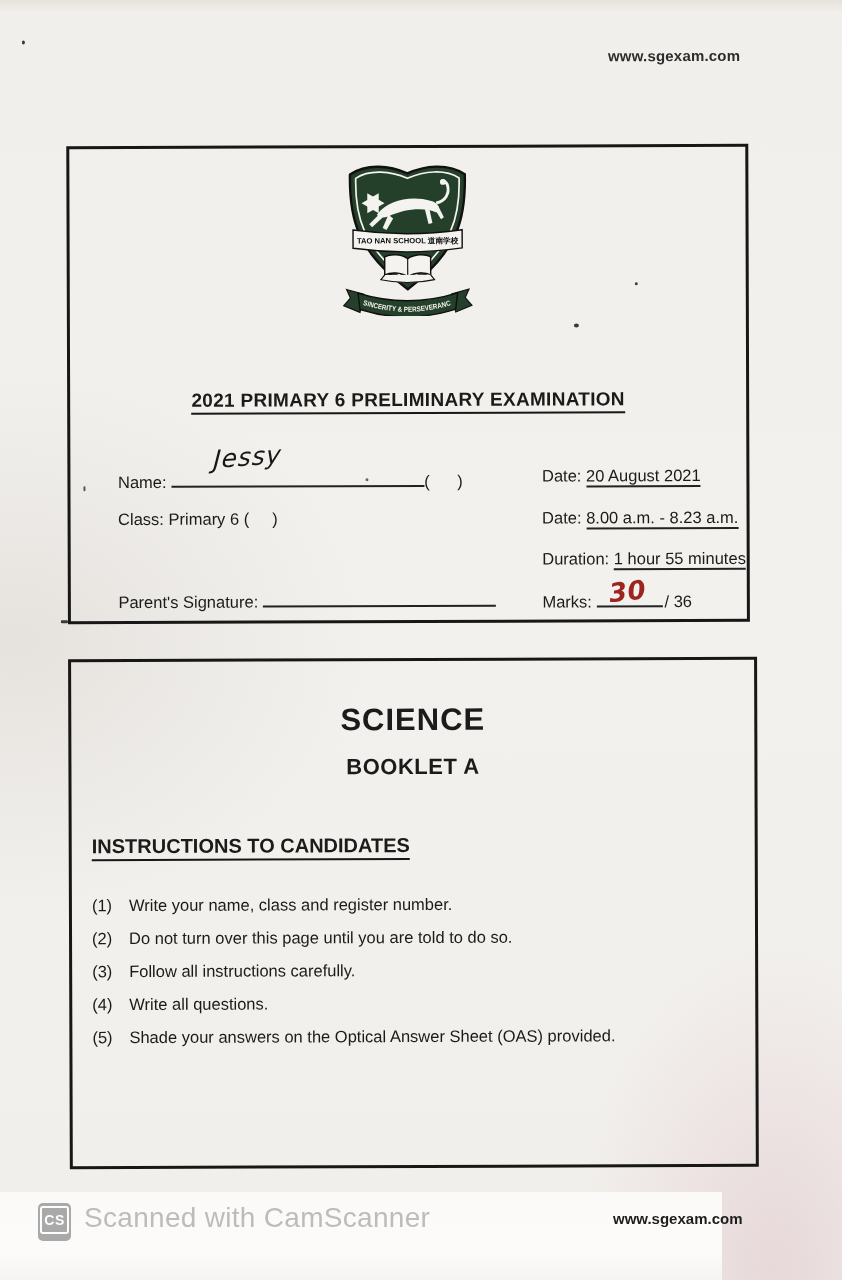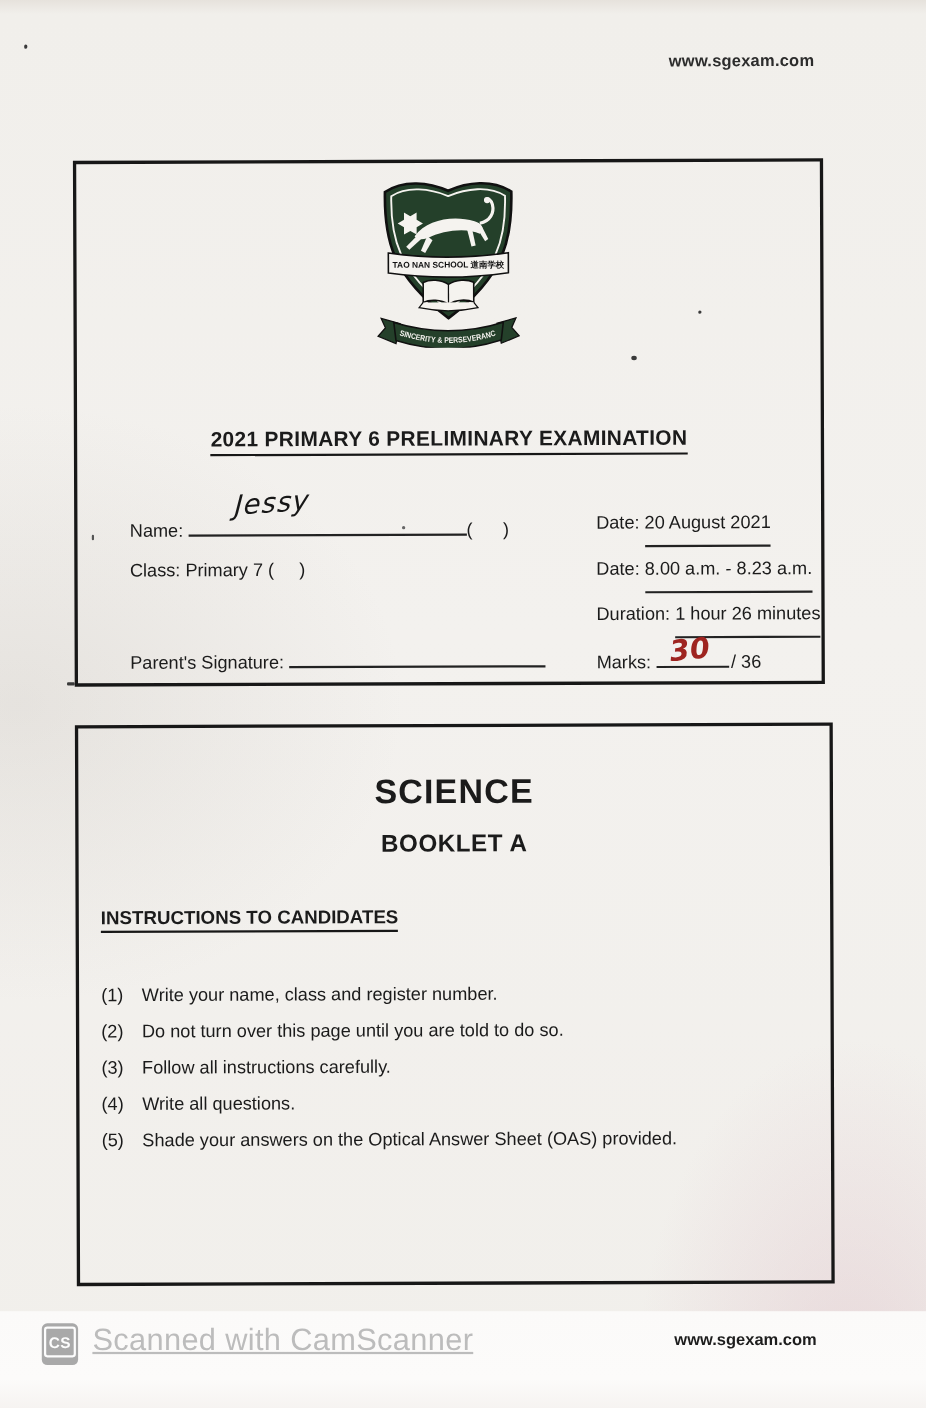--- a/index.html
+++ b/index.html
@@ -39,52 +39,52 @@
     transform:rotate(-4deg) skewX(-8deg);letter-spacing:1px;
   }
   .class-row{left:20px;top:342px;}
   .sig-row{left:20px;top:422px;}
   .sig-line{width:233px;height:16px;}
   .rcol{left:444px;}
   .date-row{top:300px;}
   .time-row{top:342px;}
   .dur-row{top:383px;}
   .marks-row{top:422px;}
-  .uv{border-bottom:2px solid #222;padding-bottom:11px;}
+  .uv{border-bottom:2px solid #222;padding-bottom:1px;}
   .marks-line{display:inline-block;width:66px;border-bottom:2px solid #222;height:17px;position:relative;margin-right:2px;}
   .hand-marks{
     position:absolute;left:12px;top:-12px;font-size:26px;color:#9e2420;
     font-family:"DejaVu Sans",sans-serif;font-style:italic;
     transform:rotate(-6deg);letter-spacing:0.5px;font-weight:bold;
   }
 
   
   .subject{position:absolute;top:41px;left:0;width:100%;text-align:center;font-size:31px;font-weight:bold;letter-spacing:1px;}
   .booklet-name{position:absolute;top:93px;left:0;width:100%;text-align:center;font-size:22px;font-weight:bold;letter-spacing:0.5px;}
-  .instr-heading{position:absolute;top:163px;left:20px;font-size:17px;font-weight:bold;}
+  .instr-heading{position:absolute;top:173px;left:20px;font-size:20px;font-weight:bold;}
   .instr-heading span{border-bottom:2.5px solid #171717;padding-bottom:2px;}
   .instr-list{position:absolute;top:234px;left:20px;width:620px;}
   .instr-row{display:flex;margin-bottom:15px;font-size:16.5px;line-height:18px;}
   .instr-num{width:37px;flex:0 0 37px;}
 
   
   .footer-band{
-    position:absolute;left:0;top:1192px;width:842px;height:88px;
+    position:absolute;left:0;top:1192px;width:722px;height:88px;
     background:linear-gradient(180deg,#fbfaf9 0%,#fcfbfa 70%,#f6f3f1 100%);
   }
   .cs-icon{
     position:absolute;left:38px;top:11px;width:33px;height:38px;border-radius:5px;
     background:#a9a9a9;display:flex;align-items:flex-start;justify-content:center;
   }
   .cs-icon .cs-inner{
     margin-top:3px;width:25px;height:24px;border:2px solid #fdfdfd;border-radius:3px;
     display:flex;align-items:center;justify-content:center;
     color:#fdfdfd;font-size:14px;font-weight:bold;letter-spacing:0.5px;
   }
-  .scanner-label{position:absolute;left:84px;top:10px;font-size:28px;color:#bcbcbc;font-weight:400;letter-spacing:0.3px;text-decoration:underline;}
+  .scanner-label{position:absolute;left:84px;top:10px;font-size:28px;color:#bcbcbc;font-weight:400;letter-spacing:0.3px;}
   .footer-url{position:absolute;left:613px;top:18px;font-size:15px;font-weight:bold;color:#1d1d1d;}
 
   
   .artifact{position:absolute;background:#3a3a3a;border-radius:50%;}
   .a1{left:575px;top:324px;width:5px;height:4px;}
   .a2{left:636px;top:283px;width:3px;height:3px;}
   .a3{left:24px;top:39px;width:3px;height:4px;}
   .a4{left:61px;top:619px;width:7px;height:3px;border-radius:1px;}
   .a5{left:84px;top:485px;width:2px;height:5px;border-radius:1px;background:#555;}
   .a6{left:366px;top:478px;width:3px;height:3px;background:#666;}
@@ -141,37 +141,37 @@
 
     <div class="exam-title">
       <span>2021 PRIMARY 6 PRELIMINARY EXAMINATION</span>
     </div>
 
     <div class="field name-row">
       <span>Name:</span><span> </span><span class="u-line name-line"><span class="hand-name">Jessy</span></span><span>(      )</span>
     </div>
 
     <div class="field class-row">
-      <span>Class: Primary 7 (     )</span>
+      <span>Class: Primary 6 (     )</span>
     </div>
 
     <div class="field sig-row">
       <span>Parent's Signature:</span><span> </span><span class="u-line sig-line"></span>
     </div>
 
     <div class="field rcol date-row">
       <span>Date: </span><span class="uv">20 August 2021</span>
     </div>
 
     <div class="field rcol time-row">
       <span>Date: </span><span class="uv">8.00 a.m. - 8.23 a.m.</span>
     </div>
 
     <div class="field rcol dur-row">
-      <span>Duration: </span><span class="uv">1 hour 26 minutes</span>
+      <span>Duration: </span><span class="uv">1 hour 55 minutes</span>
     </div>
 
     <div class="field rcol marks-row">
       <span>Marks: </span><span class="marks-line"><span class="hand-marks">30</span></span><span>/ 36</span>
     </div>
   </div>
 
   <div class="box box2">
     <div class="subject">SCIENCE</div>
     <div class="booklet-name">BOOKLET A</div>

